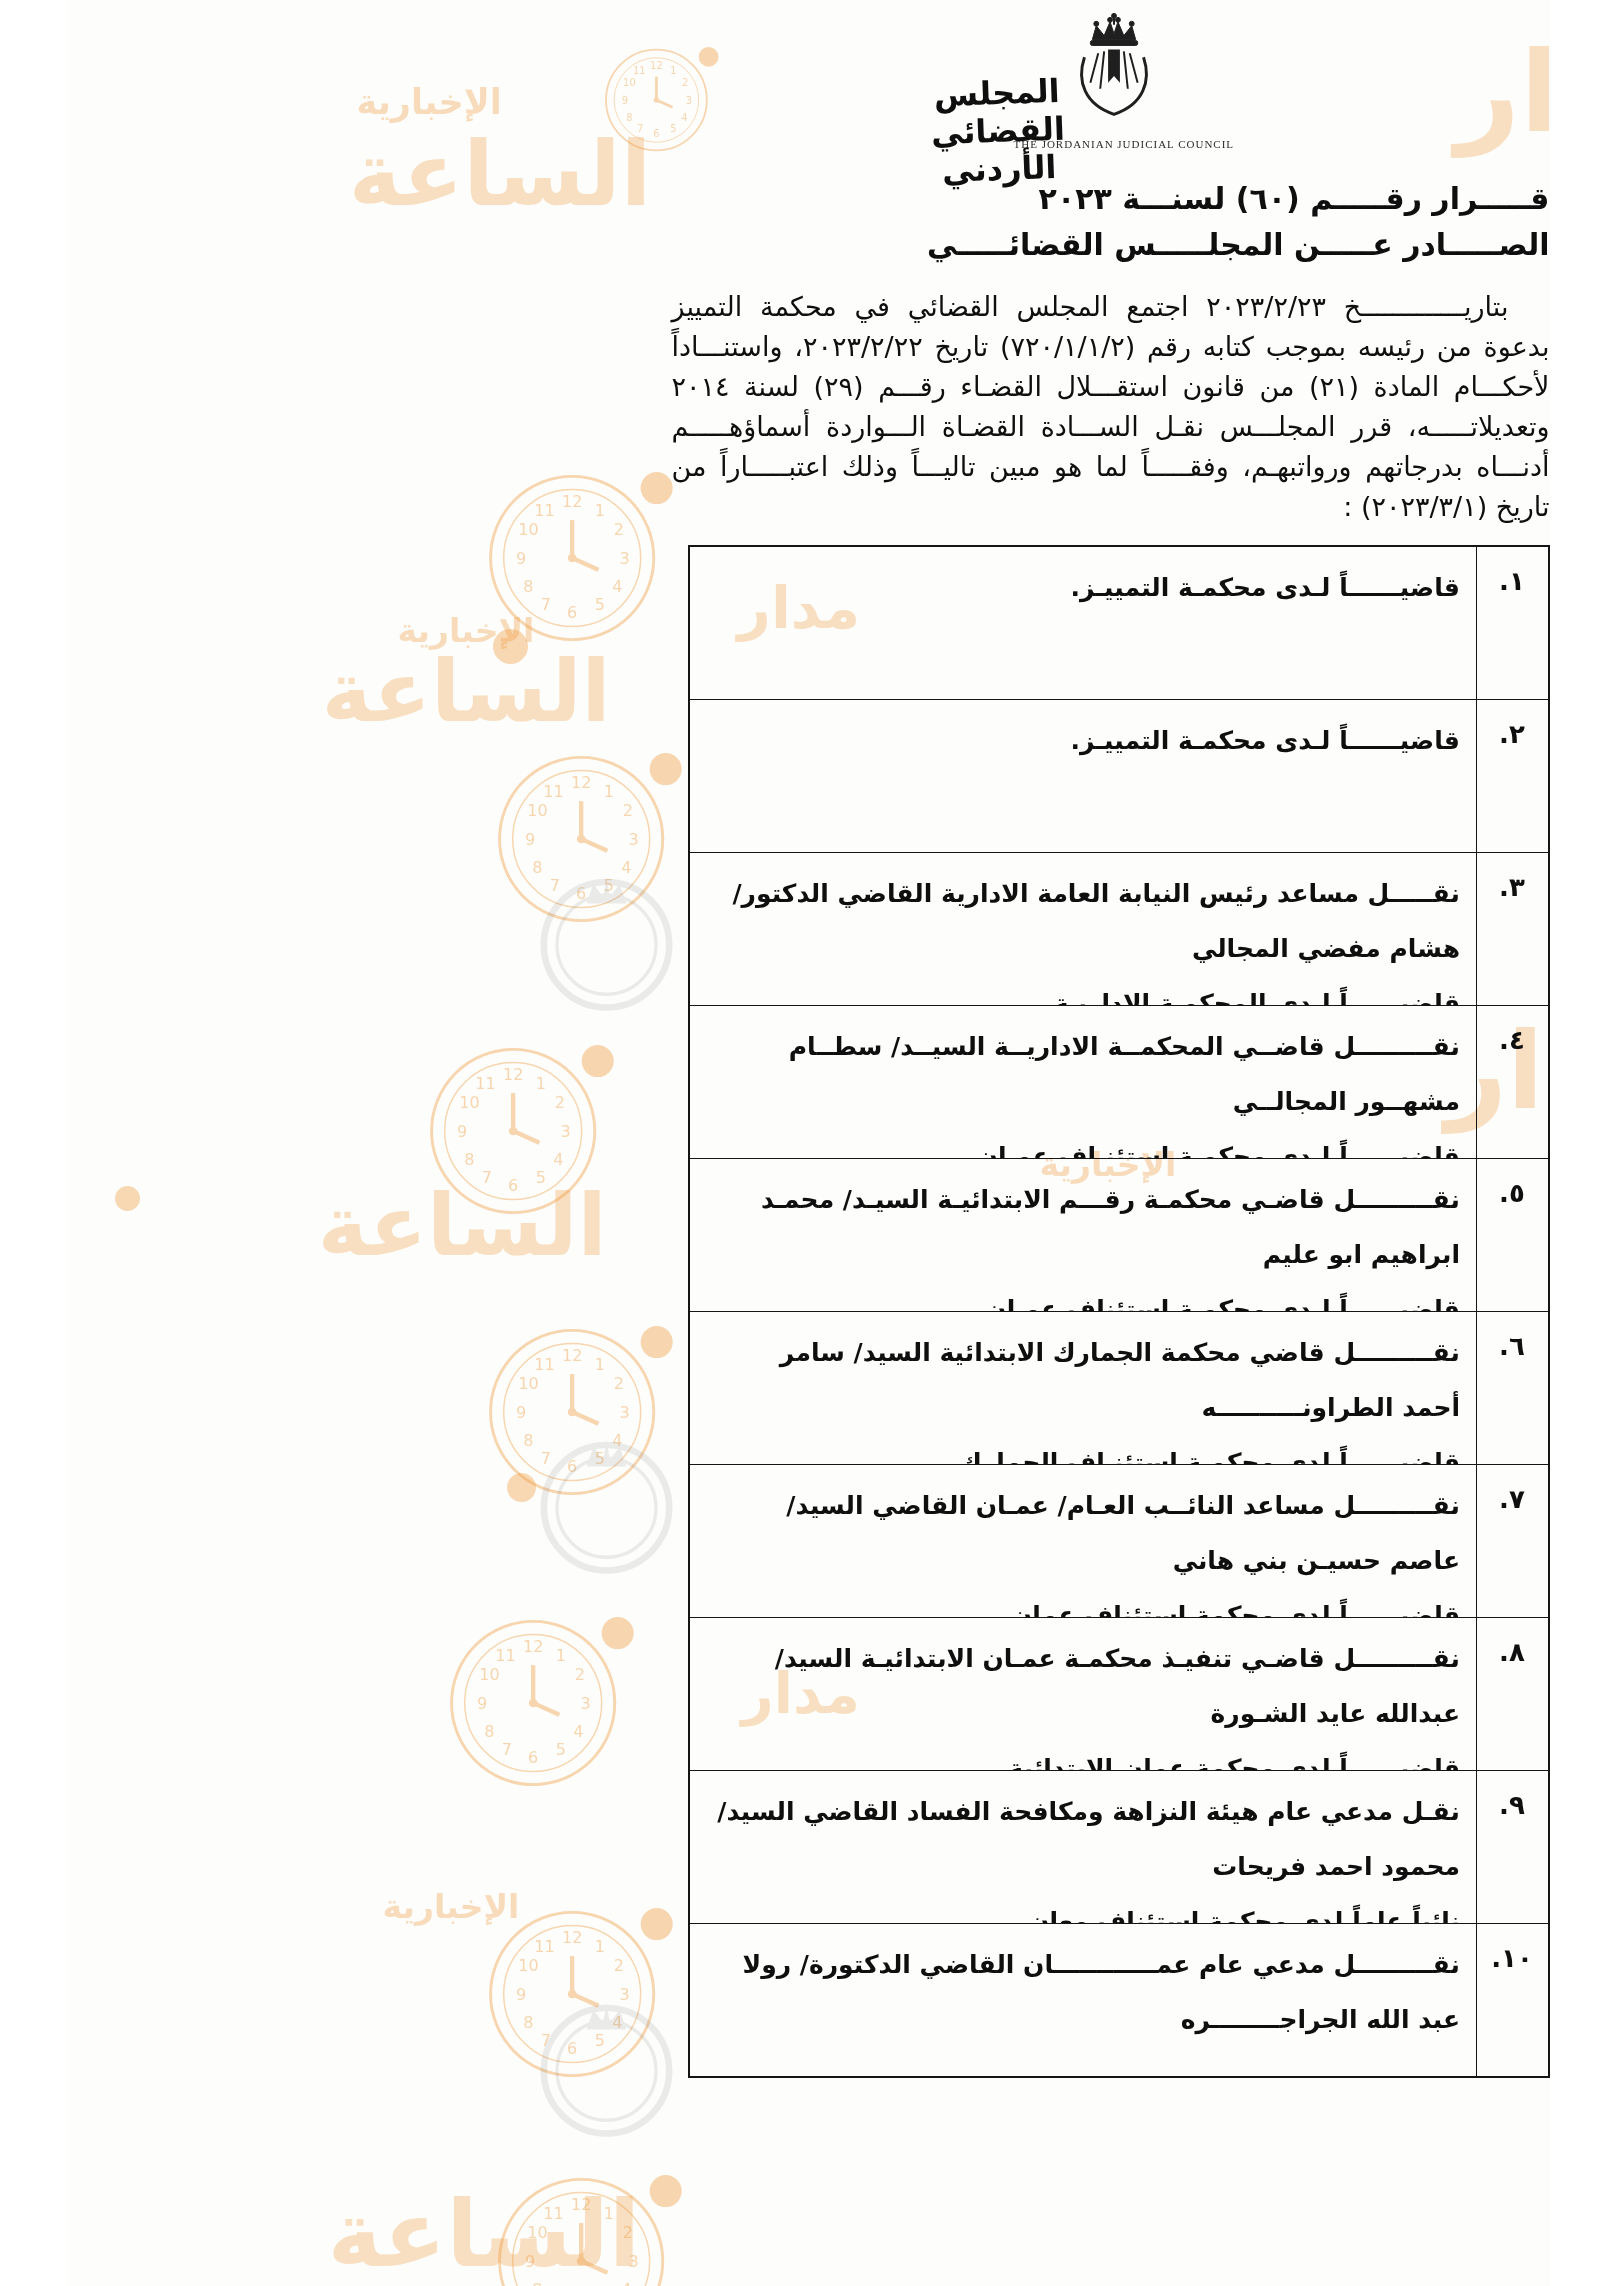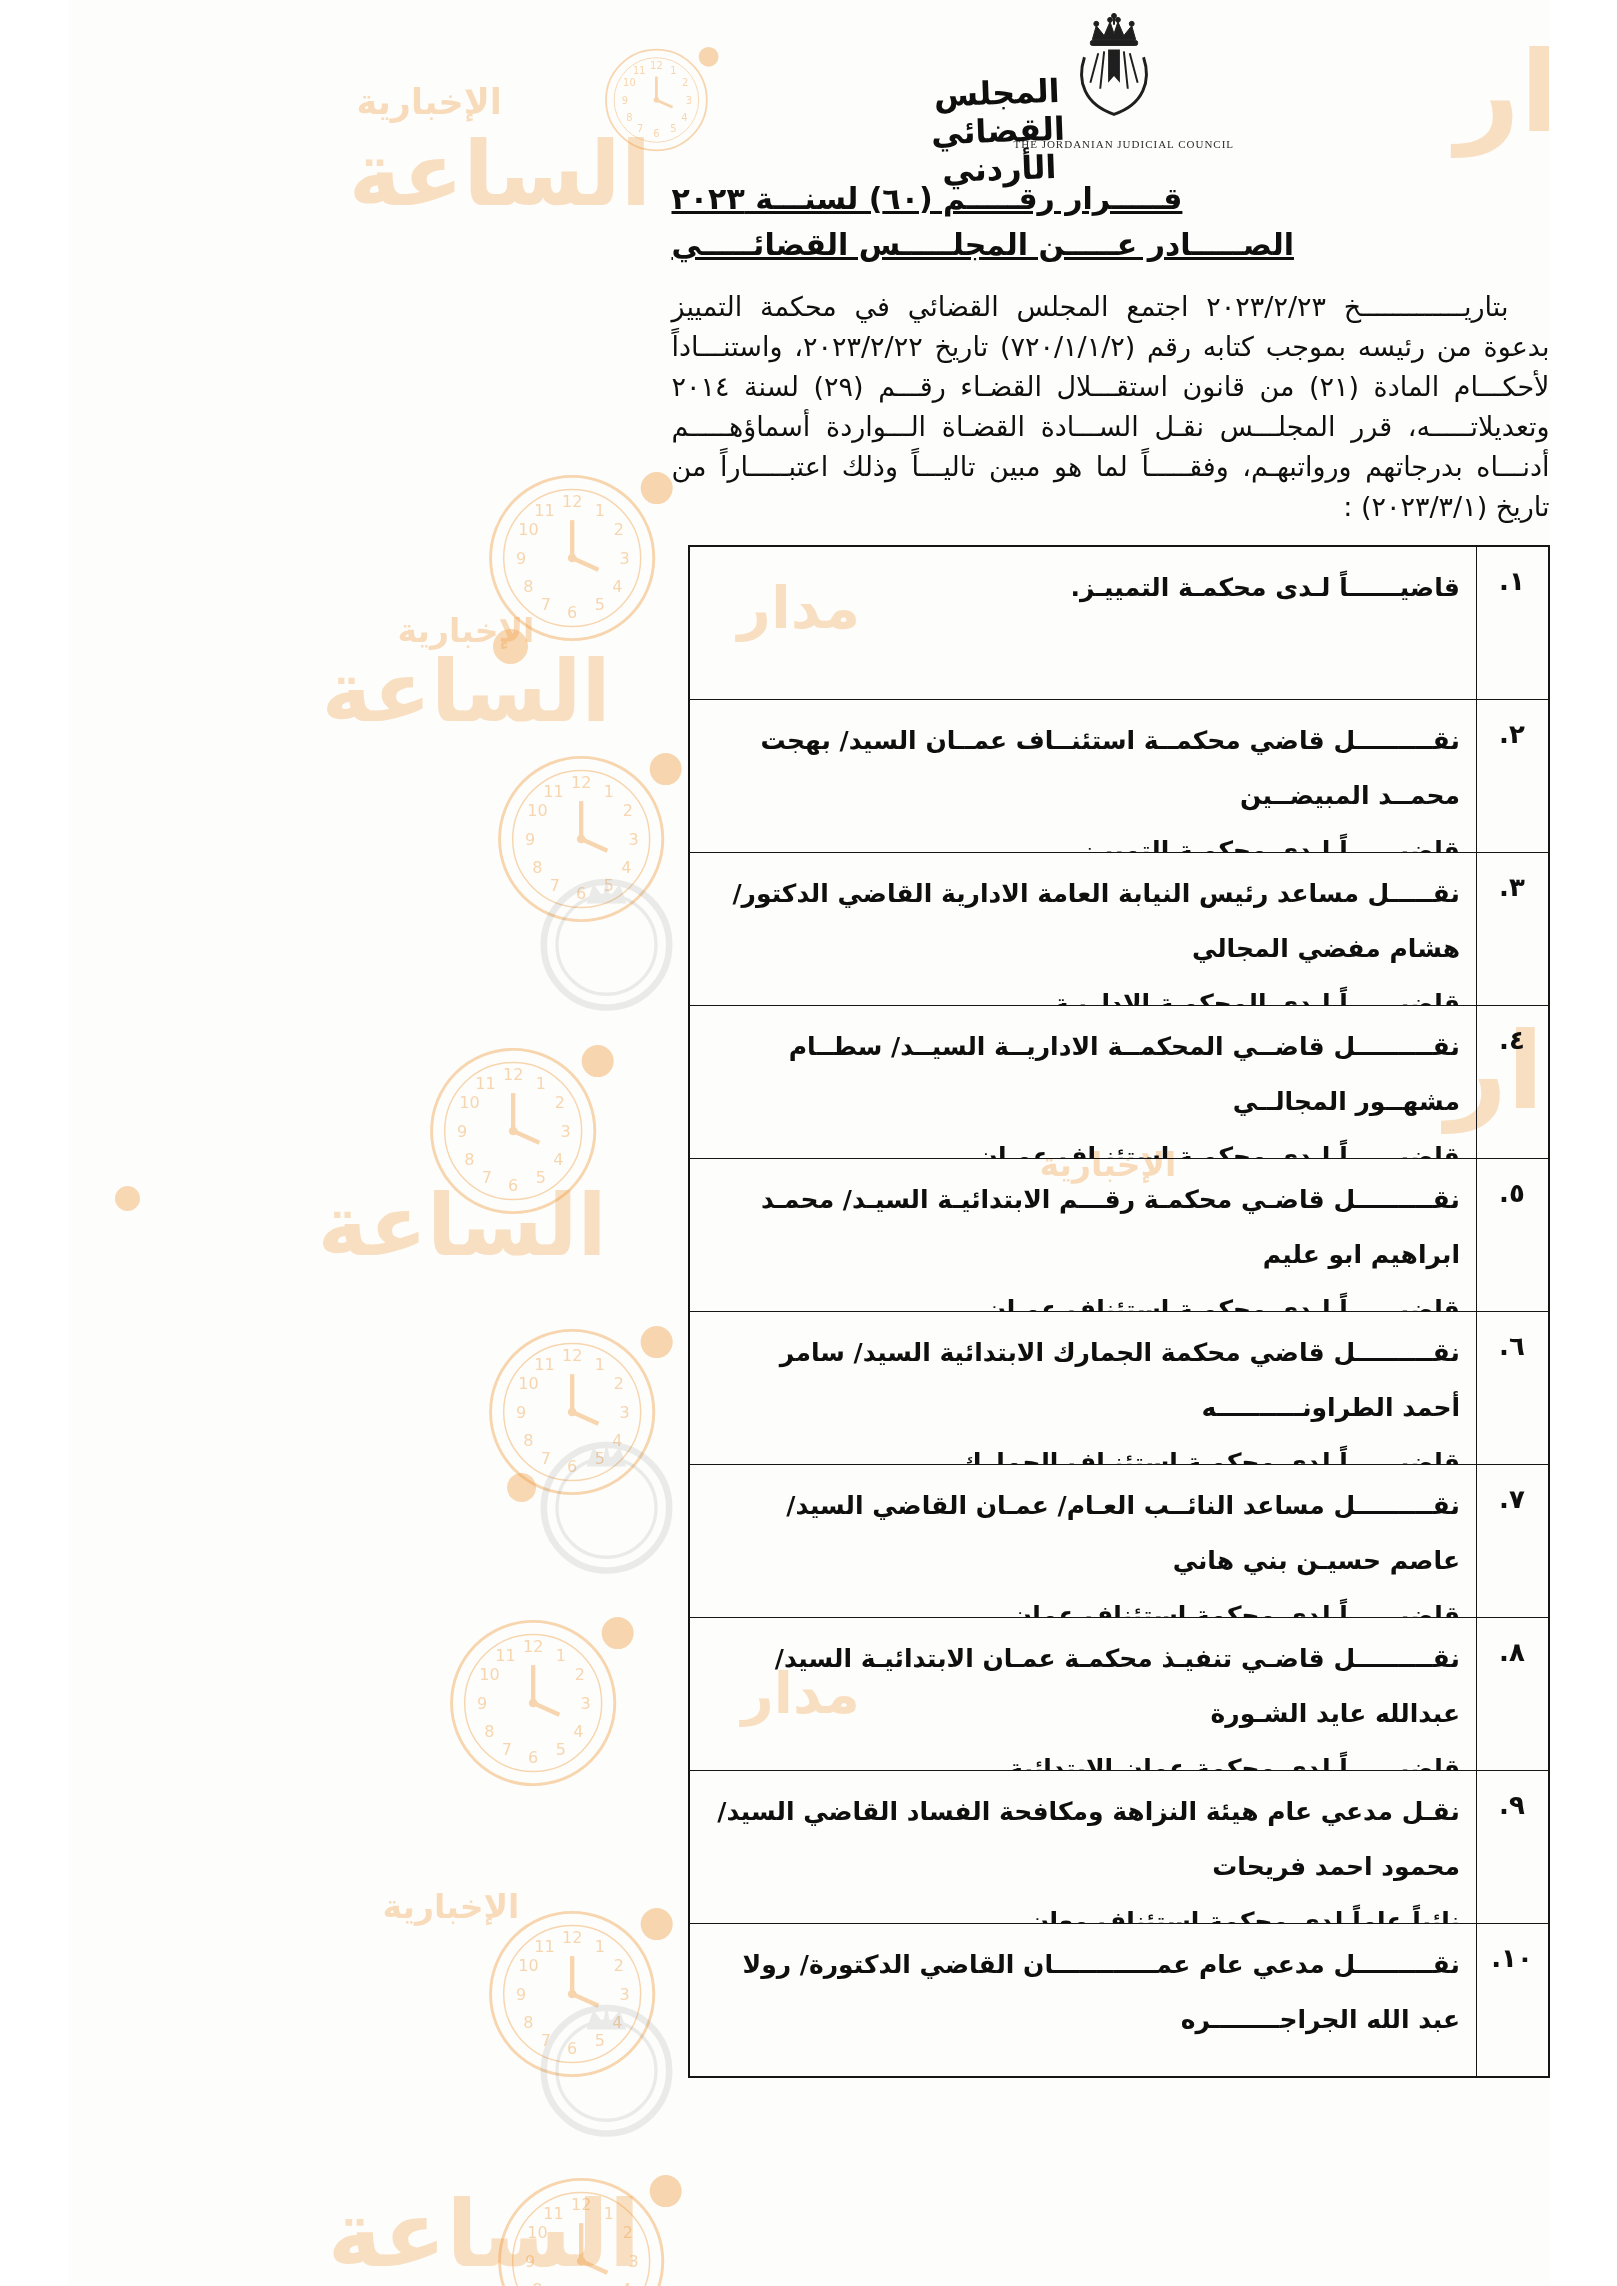--- a/index.html
+++ b/index.html
@@ -40,21 +40,21 @@
     transform:rotate(-2deg);
     letter-spacing:-1px;
   }
   .logo-english {
     position:absolute; left:342px; top:138px; width:204px;
     font-family:"Liberation Serif", serif;
     font-size:11px; letter-spacing:1px; text-align:left; color:#2b2b2b;
     white-space:nowrap;
   }
 
-  .title-line { text-align:left; font-weight:bold; font-size:30px;text-decoration:underline; }
+  .title-line { text-align:right; font-weight:bold; font-size:30px; }
   .title-1 { margin-top:17.5px; }
   .title-2 { margin-top:11.6px; }
 
   .preamble {
     margin:25px 0 0 0;
     font-size:27px; font-weight:normal;
     line-height:40px;
     text-align:justify;
     text-indent:41px;
   }
@@ -213,21 +213,20 @@
       <div class="t-row">
         <div class="t-num">١.</div>
         <div class="t-text">
           <div class="t-line">قاضيــــــاً لـدى محكمـة التمييـز.</div>
         </div>
       </div>
 
       <div class="t-row">
         <div class="t-num">٢.</div>
         <div class="t-text">
-          <div class="t-line">نقـــــــــل قاضي محكمــة استئنــاف عمــان السيد/ بهجت محمــد المبيضــين</div>
           <div class="t-line">قاضيــــــاً لـدى محكمـة التمييـز.</div>
         </div>
       </div>
 
       <div class="t-row">
         <div class="t-num">٣.</div>
         <div class="t-text">
           <div class="t-line">نقـــــل مساعد رئيس النيابة العامة الادارية القاضي الدكتور/ هشام مفضي المجالي</div>
           <div class="t-line">قاضيــــــاً لـدى المحكمـة الاداريـة .</div>
         </div>

